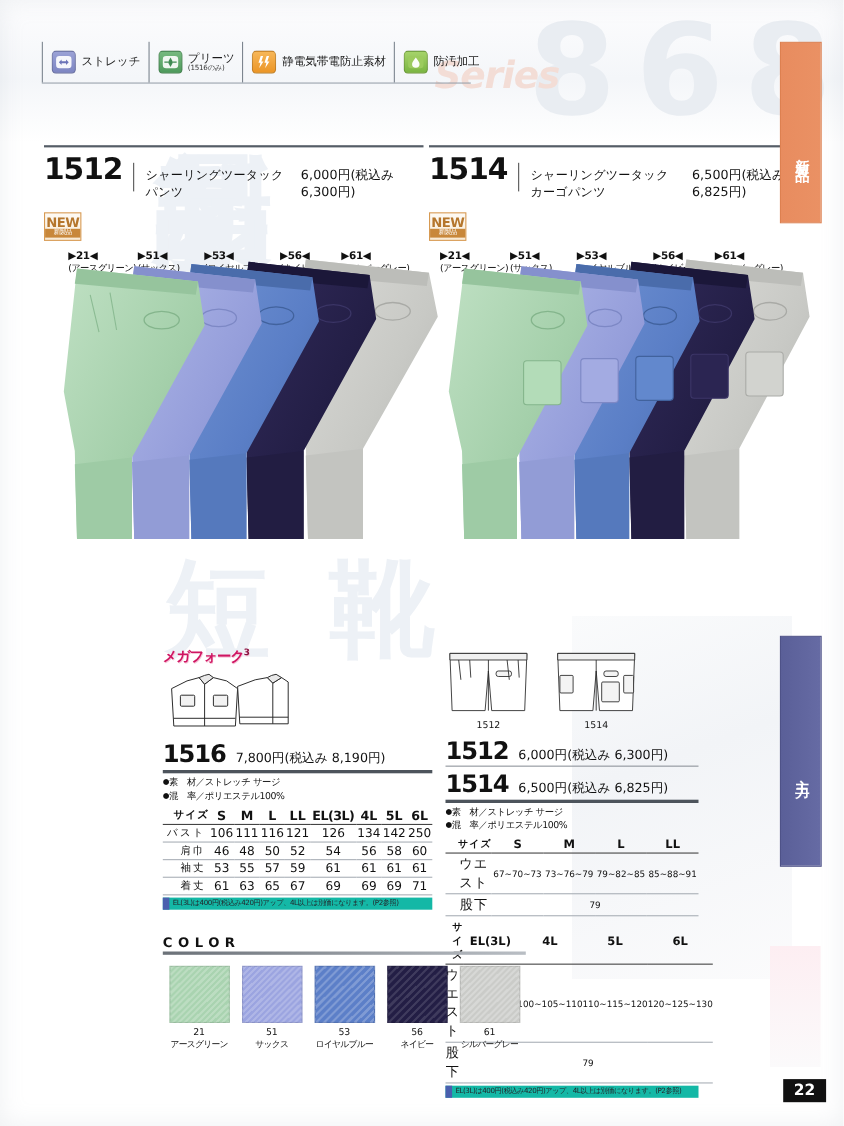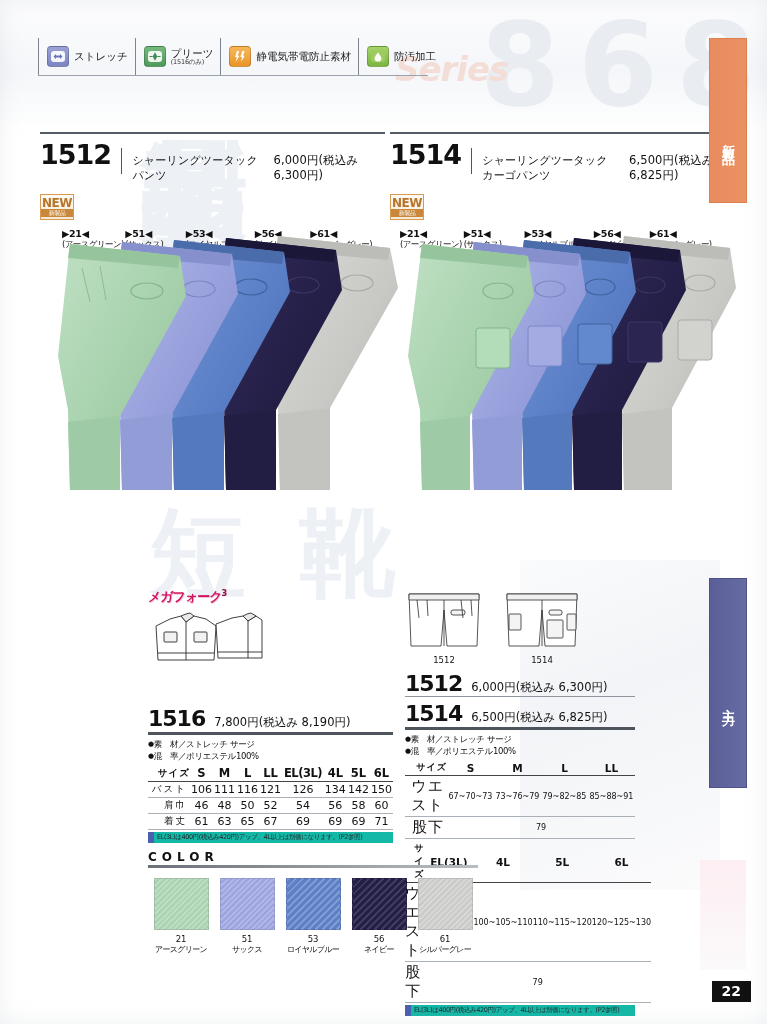--- a/index.html
+++ b/index.html
@@ -141,21 +141,21 @@
 
   
   #block-1516 { position: absolute; left: 148px; top: 588px; width: 245px; }
   .mega-logo {
     font-size: 13px; font-weight: bold; color: #cf1562;
     letter-spacing: -1px;
     text-shadow: 0.6px 0.6px 0 #f6c3d6;
   }
   .mega-logo sup { font-size: 8px; color: #8a1040; }
 
-  .lower-code-row { display: flex; align-items: baseline; margin-top: 32px; }
+  .lower-code-row { display: flex; align-items: baseline; }
   .lower-code {
     font-size: 22px; font-weight: bold; color: #111; letter-spacing: -1px;
   }
   .lower-price { font-size: 11.5px; color: #111; margin-left: 9px; }
   .rule-thick { height: 2.5px; background: #4d545c; margin-top: 1px; }
   .rule-thin { height: 1px; background: #8f959c; }
 
   .mat-line { font-size: 8.5px; color: #111; letter-spacing: -.4px; line-height: 1.45; }
   .dot { font-size: 7px; vertical-align: 1px; }
 
@@ -196,21 +196,21 @@
 
   table.spec2 {
     width: 100%; border-collapse: collapse; color: #111;
   }
   table.spec2 th, table.spec2 td {
     text-align: center; padding: 1px 0; font-weight: normal;
     border-bottom: 1px solid #aab0b7; font-size: 8px;
   }
   table.spec2 thead th { font-weight: bold; font-size: 10.5px; border-bottom: 1.6px solid #444; }
   table.spec2 tbody th {
-    text-align: right; font-size: 15px; letter-spacing: 1px;
+    text-align: right; font-size: 12px; letter-spacing: 1px;
     padding-right: 3px; width: 42px; font-weight: normal;
   }
   table.spec2 thead th.rowlab { font-size: 9px; letter-spacing: 1px; text-align: right; }
 
   
   #color-sec { position: absolute; left: 148px; top: 850px; width: 330px; }
   .color-title {
     font-size: 12px; font-weight: bold; color: #111;
     letter-spacing: 5px; margin-bottom: 1px;
   }
@@ -561,32 +561,43 @@
       <tbody>
         <tr>
           <th>バスト</th>
           <td>106</td>
           <td>111</td>
           <td>116</td>
           <td>121</td>
           <td>126</td>
           <td>134</td>
           <td>142</td>
-          <td>150</td>
+          <td>250</td>
         </tr>
         <tr>
           <th>肩巾</th>
           <td>46</td>
           <td>48</td>
           <td>50</td>
           <td>52</td>
           <td>54</td>
           <td>56</td>
           <td>58</td>
           <td>60</td>
+        </tr>
+        <tr>
+          <th>袖丈</th>
+          <td>53</td>
+          <td>55</td>
+          <td>57</td>
+          <td>59</td>
+          <td>61</td>
+          <td>61</td>
+          <td>61</td>
+          <td>61</td>
         </tr>
         <tr>
           <th>着丈</th>
           <td>61</td>
           <td>63</td>
           <td>65</td>
           <td>67</td>
           <td>69</td>
           <td>69</td>
           <td>69</td>

